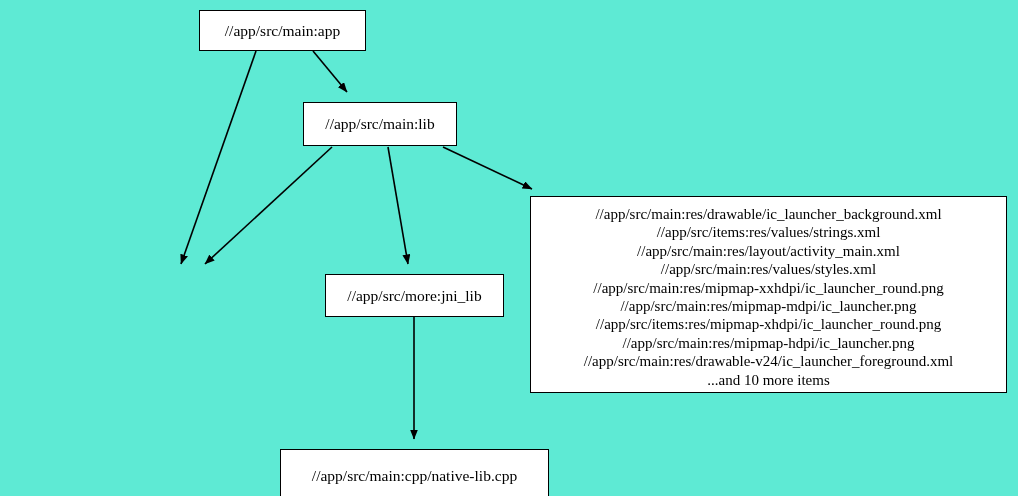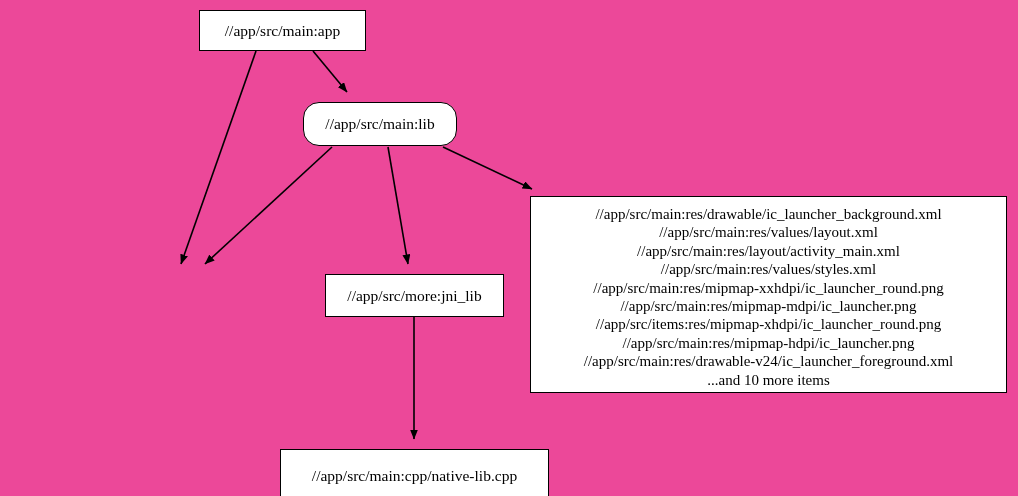--- a/index.html
+++ b/index.html
@@ -4,21 +4,21 @@
 <style>
   html, body {
     margin: 0;
     padding: 0;
     background: #ffffff;
   }
   #canvas {
     position: relative;
     width: 1018px;
     height: 496px;
-    background: #ec4899;
+    background: #5eead4;
     overflow: hidden;
     font-family: "Liberation Serif", "DejaVu Serif", serif;
   }
   svg.edges {
     position: absolute;
     left: 0;
     top: 0;
     width: 1018px;
     height: 496px;
     pointer-events: none;
@@ -34,21 +34,21 @@
     color: #000000;
     white-space: nowrap;
   }
   .node-label {
     font-size: 15.5px;
     line-height: 1;
     color: #000000;
   }
   
   #node-app        { left: 199px; top: 10px;  width: 167px; height: 41px; }
-  #node-lib        { left: 303px; top: 102px; width: 154px; height: 44px; border-radius: 16px; }
+  #node-lib        { left: 303px; top: 102px; width: 154px; height: 44px; }
   #node-manifest   { left: 3px;   top: 274px; width: 302px; height: 43px; }
   #node-jni        { left: 325px; top: 274px; width: 179px; height: 43px; }
   #node-nativelib  { left: 280px; top: 449px; width: 269px; height: 53px; }
   #node-res        { left: 530px; top: 196px; width: 477px; height: 197px;
                      display: block; padding: 8px 6px 0 6px; }
   .res-lines {
     text-align: center;
     font-size: 15px;
     line-height: 18.4px;
     color: #000000;
@@ -105,21 +105,21 @@
     <span class="node-label">//app/src/more:jni_lib</span>
   </div>
 
   <div class="node" id="node-nativelib">
     <span class="node-label">//app/src/main:cpp/native-lib.cpp</span>
   </div>
 
   <div class="node" id="node-res">
     <div class="res-lines" id="res-lines">
         <span class="res-line">//app/src/main:res/drawable/ic_launcher_background.xml</span>
-        <span class="res-line">//app/src/main:res/values/layout.xml</span>
+        <span class="res-line">//app/src/items:res/values/strings.xml</span>
         <span class="res-line">//app/src/main:res/layout/activity_main.xml</span>
         <span class="res-line">//app/src/main:res/values/styles.xml</span>
         <span class="res-line">//app/src/main:res/mipmap-xxhdpi/ic_launcher_round.png</span>
         <span class="res-line">//app/src/main:res/mipmap-mdpi/ic_launcher.png</span>
         <span class="res-line">//app/src/items:res/mipmap-xhdpi/ic_launcher_round.png</span>
         <span class="res-line">//app/src/main:res/mipmap-hdpi/ic_launcher.png</span>
         <span class="res-line">//app/src/main:res/drawable-v24/ic_launcher_foreground.xml</span>
         <span class="res-line">...and 10 more items</span>
       </div>
   </div>

